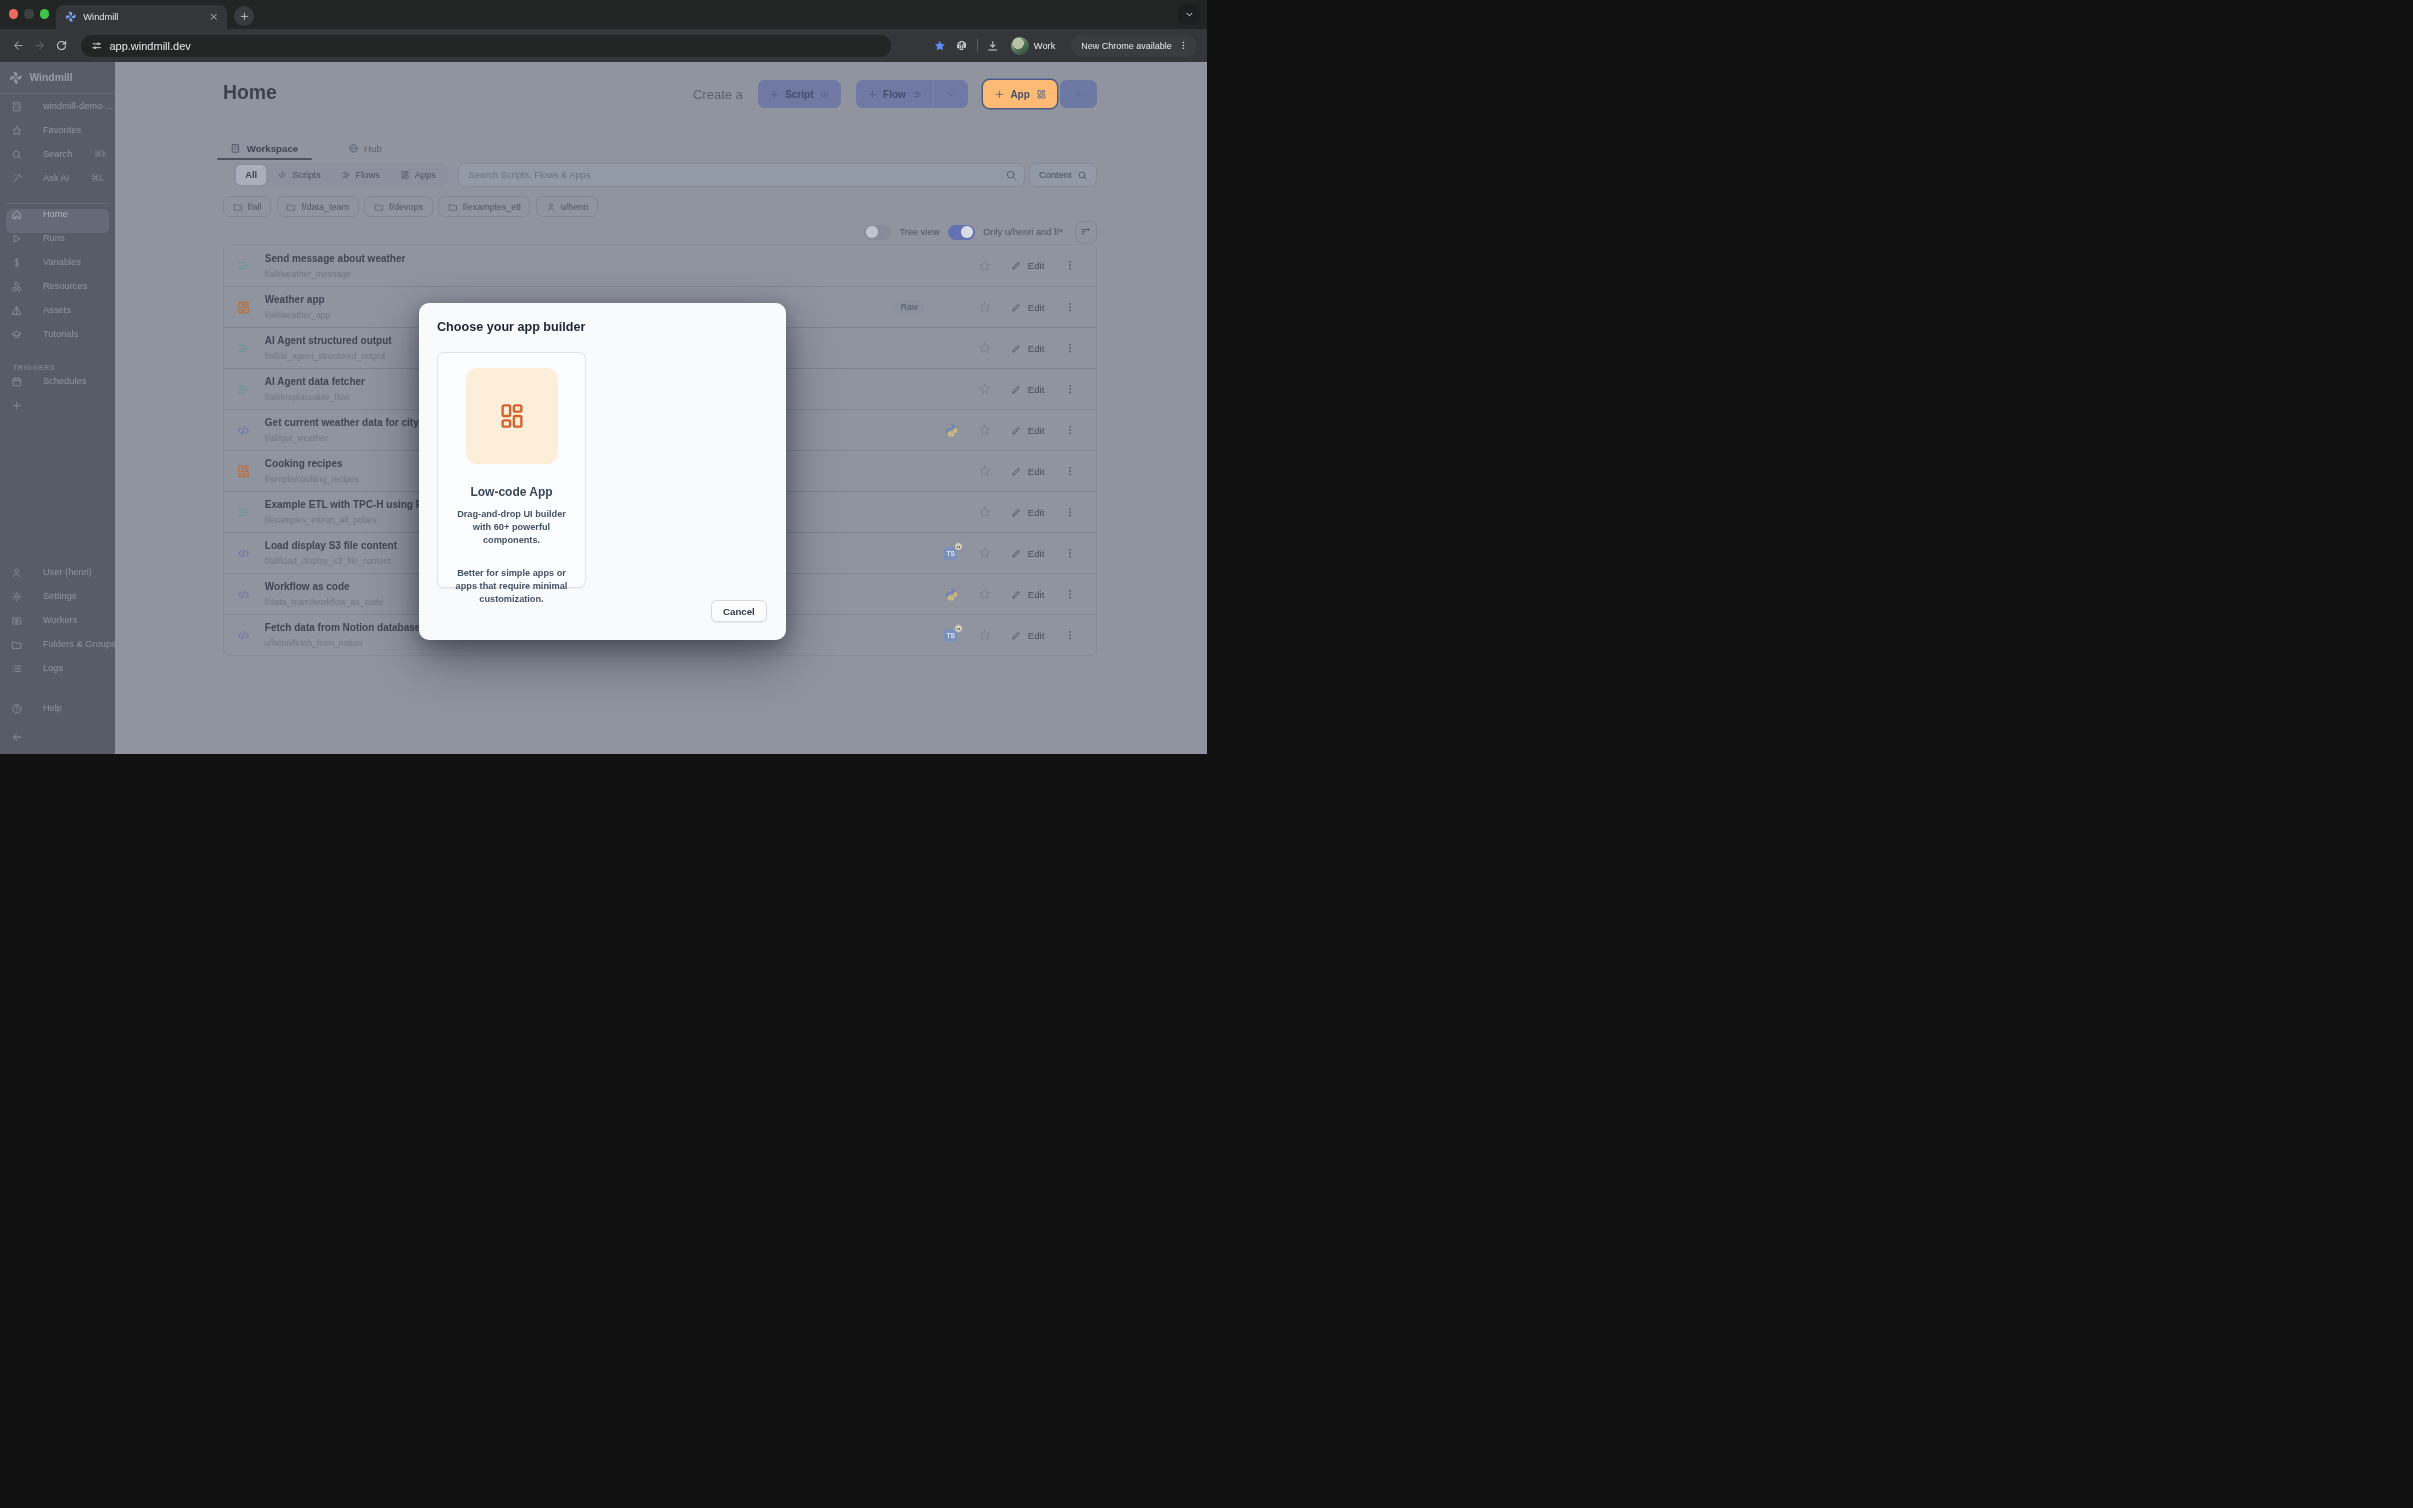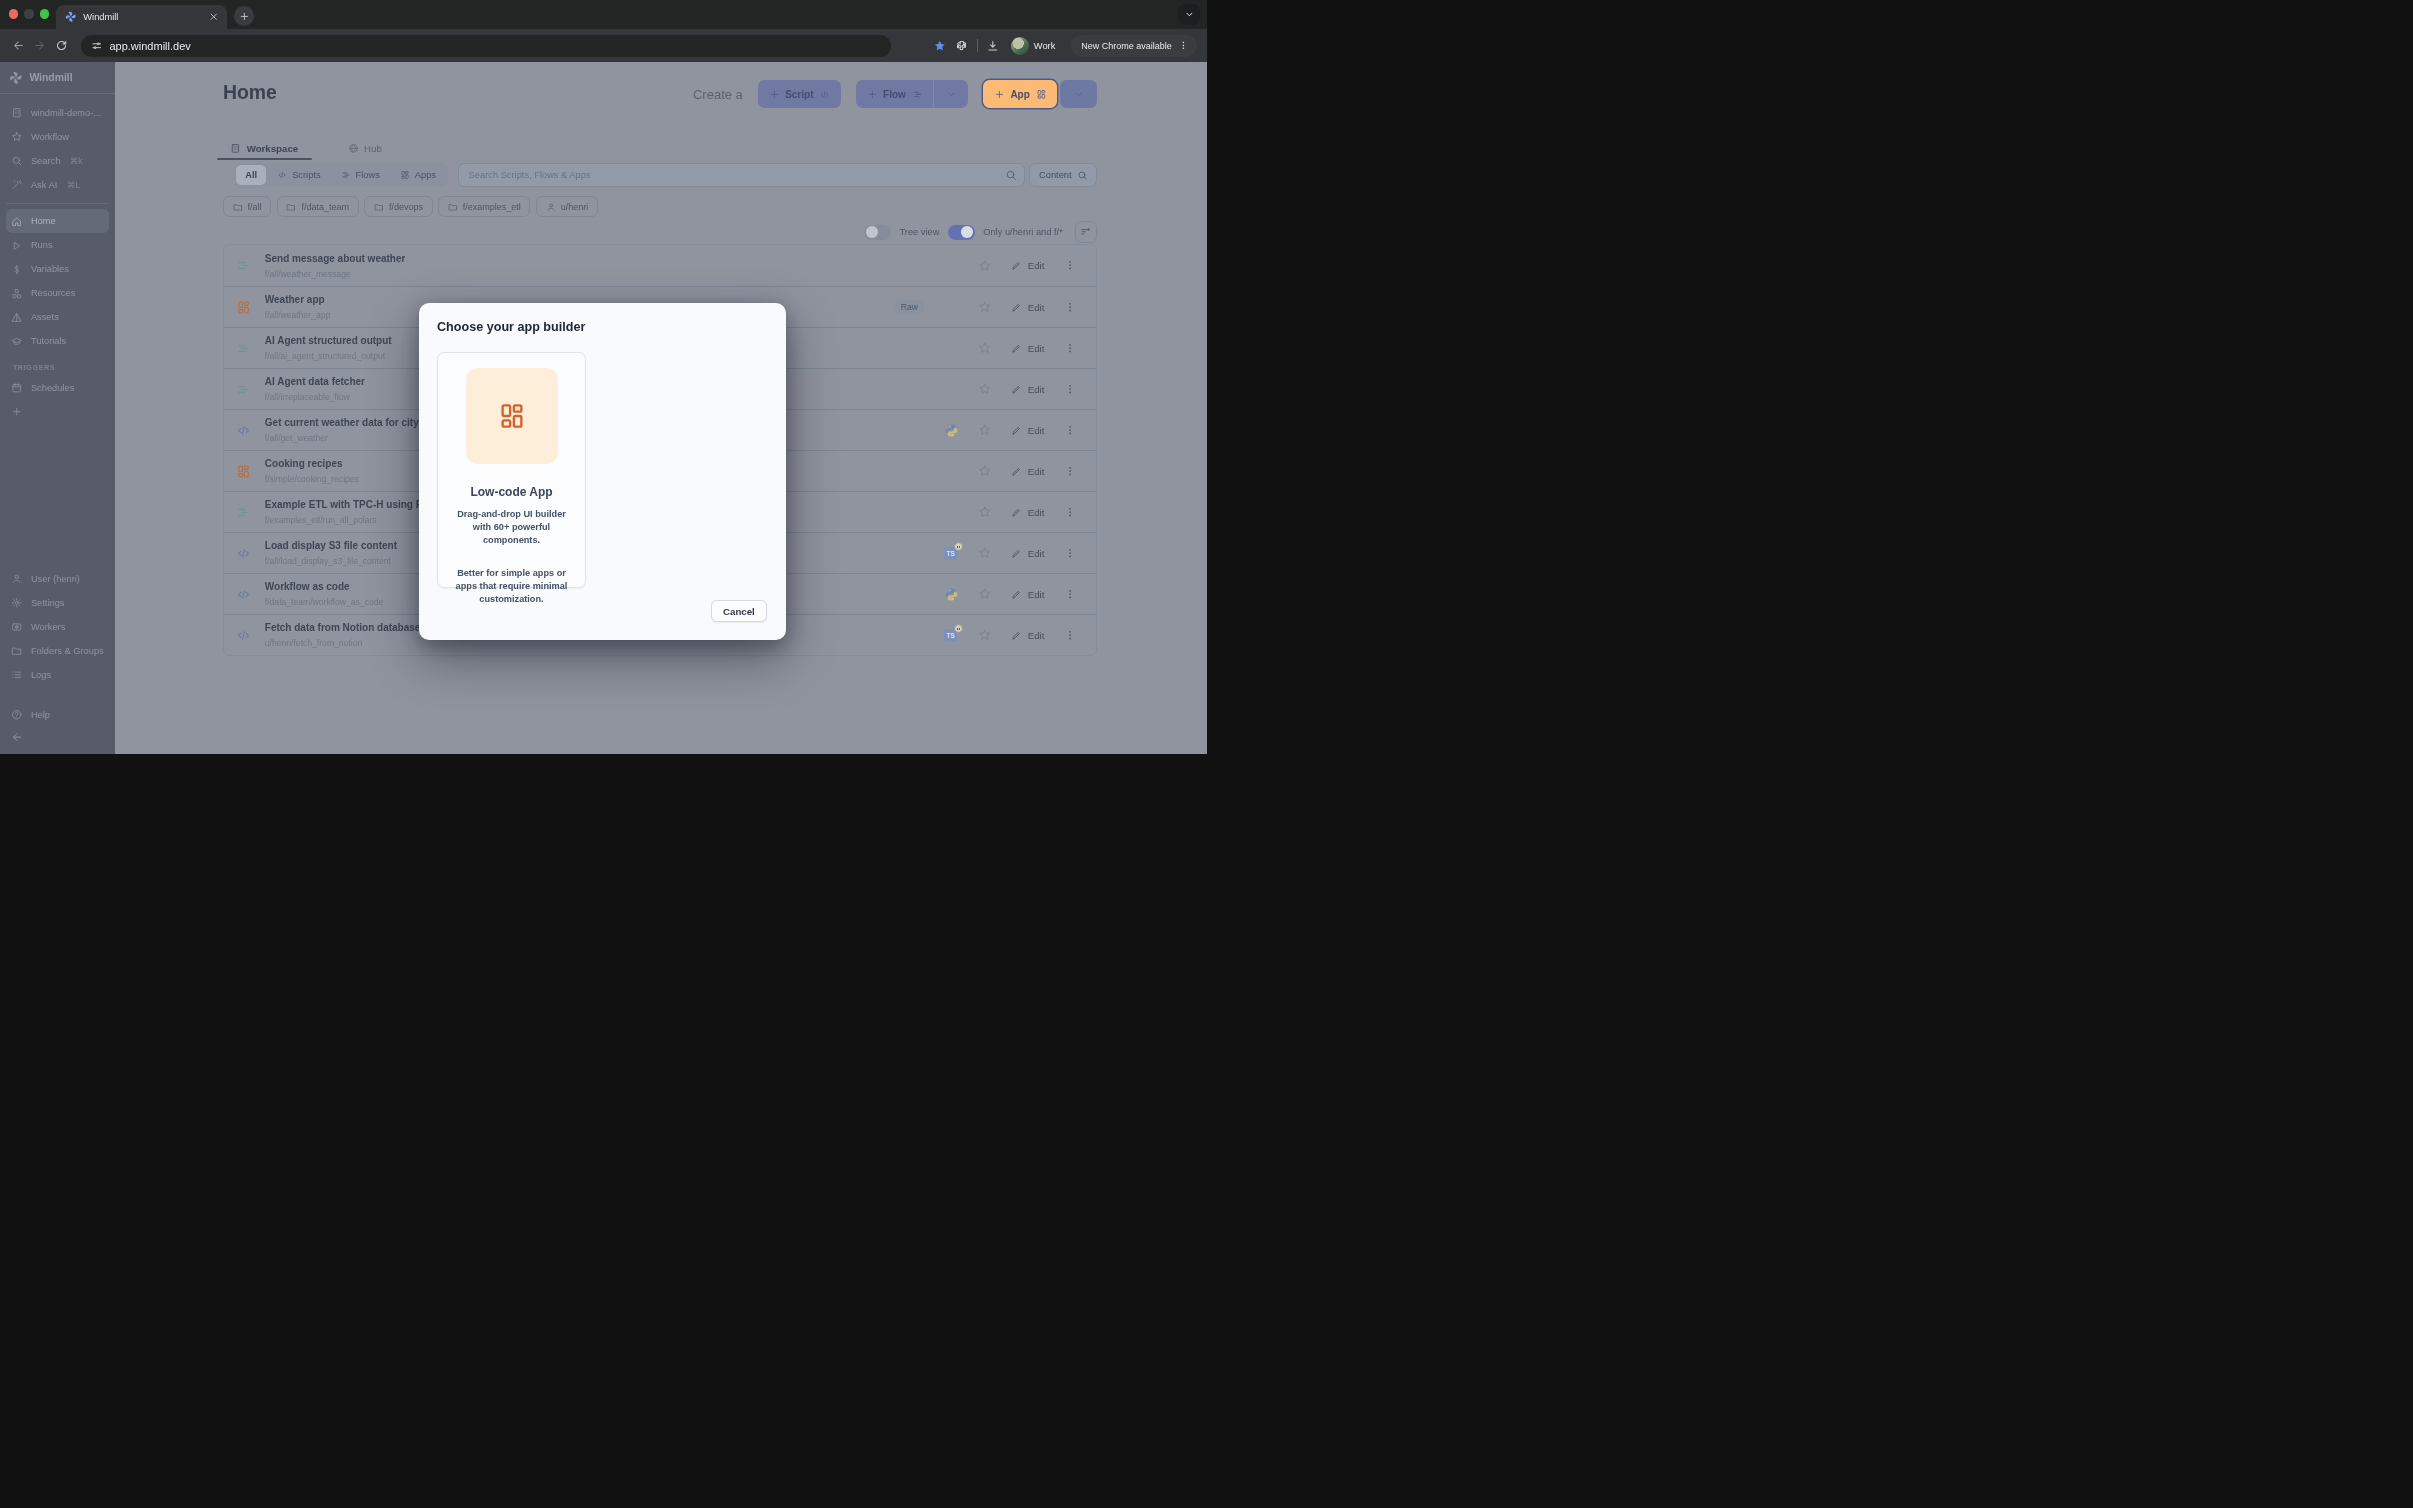--- a/index.html
+++ b/index.html
@@ -54,21 +54,21 @@
   
   .app{position:absolute;top:62px;left:0;right:0;bottom:0}
 
   
   .sidebar{position:absolute;top:0;left:0;bottom:0;width:115px;background:#575c68;color:#969ba6;
            display:flex;flex-direction:column}
   .side-logo{height:32px;display:flex;align-items:center;gap:6.5px;padding:0 9.3px;border-bottom:0.7px solid #666b76}
   .side-logo .icn{width:13.6px;height:13.6px;color:#8f94a0}
   .side-logo span{font-size:10.4px;font-weight:700;color:#989da8}
   .sgroup{padding:6.5px 5.7px 0}
-  .sitem{height:24px;border-radius:5.7px;display:flex;align-items:center;gap:8px;padding:0 5.7px;
+  .sitem{height:24px;border-radius:5.7px;display:flex;gap:20px;padding:0 5.7px;
          font-size:9.3px;color:#8f95a1;white-space:nowrap}
   .sitem .icn{width:11.5px;height:11.5px;color:#878d99}
   .sitem .sc{font-size:8.6px;color:#80listen868f;color:#80868f;margin-left:1.4px}
   .sitem.active{background:#646a77;color:#aeb3bd}
   .sitem.active .icn{color:#a3a8b3}
   .sdiv{height:0.7px;background:#666b76;margin:6.5px 0 5.7px}
   .striggers{font-size:7.2px;letter-spacing:0.6px;color:#7b818d;padding:10px 7.2px 3.6px;font-weight:700}
   .sspacer{flex:1}
   .sarrow{padding:4.3px 5.7px 8.6px}
   .sarrow .icn{width:12.2px;height:12.2px;color:#8f95a1;margin-left:5px}
@@ -306,21 +306,21 @@
           <span>windmill-demo-...</span>
         </div>
         <div>
 
         <div class="sitem">
               <span class="icn">
                 <svg viewBox="0 0 24 24" fill="none" stroke="currentColor" stroke-width="1.9" stroke-linecap="round" stroke-linejoin="round">
                   <path d="M12 3.3l2.7 5.4 6 .9-4.3 4.2 1 6-5.4-2.8-5.4 2.8 1-6L3.3 9.6l6-.9z"></path>
                 </svg>
               </span>
-              <span>Workflow</span>
+              <span>Favorites</span>
 
             </div>
             <div class="sitem">
               <span class="icn">
                 <svg viewBox="0 0 24 24" fill="none" stroke="currentColor" stroke-width="1.9" stroke-linecap="round" stroke-linejoin="round">
                   <circle cx="11" cy="11" r="6.5"></circle>
                   <path d="M16 16l4.5 4.5"></path>
                 </svg>
               </span>
               <span>Search</span>

